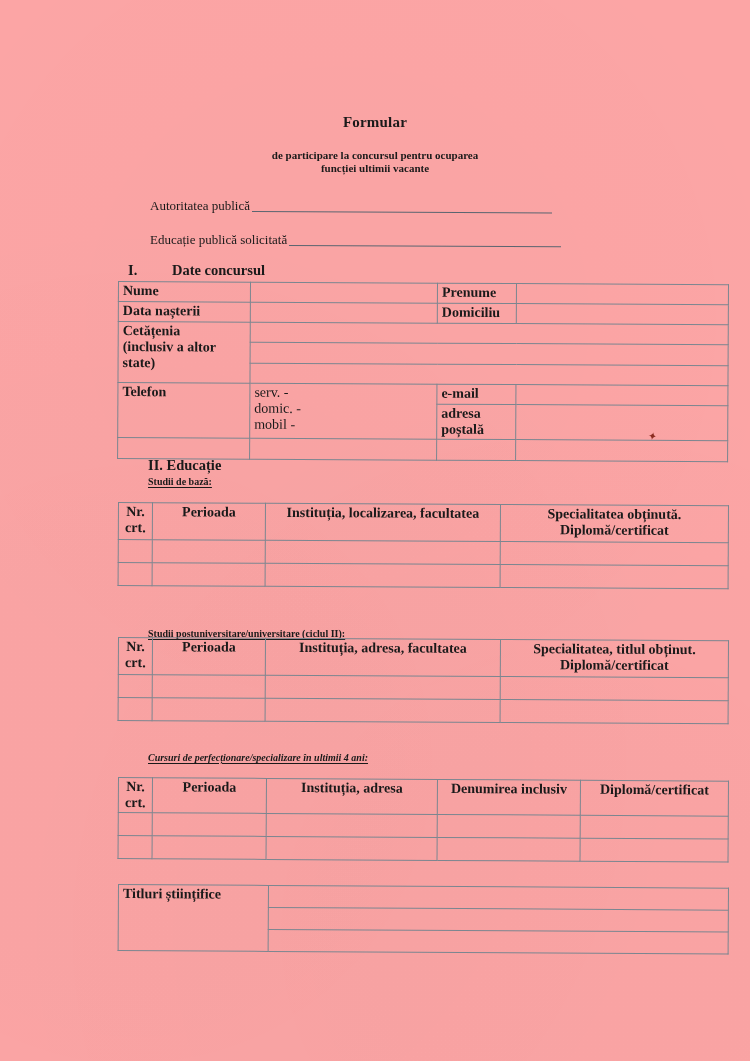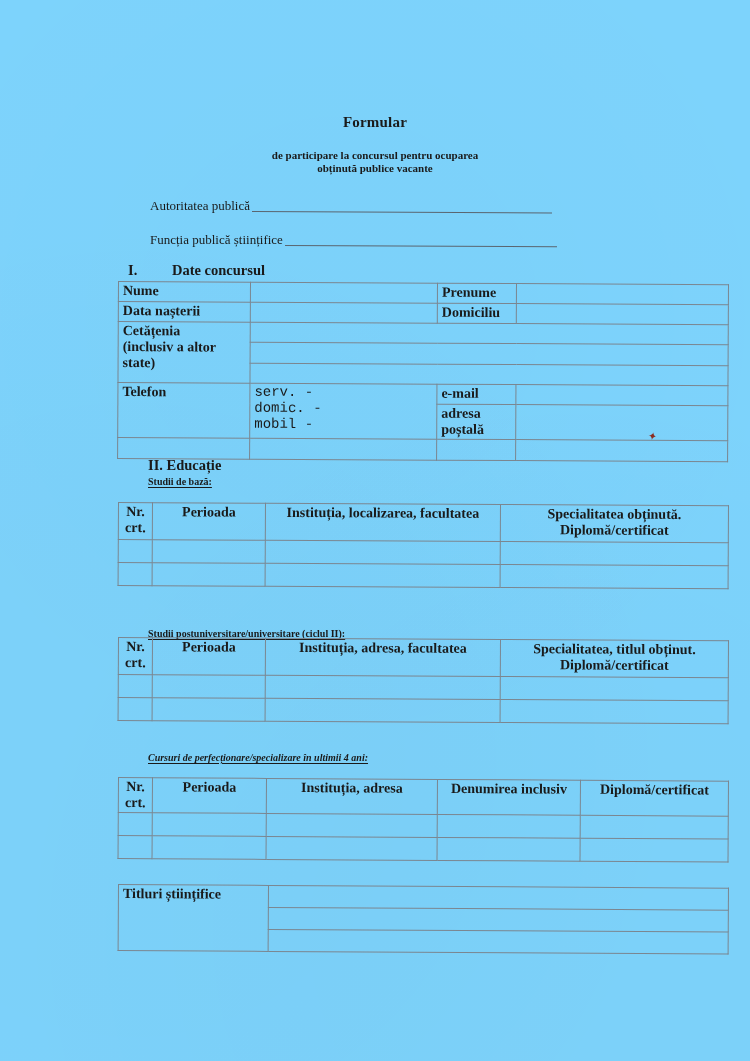--- a/index.html
+++ b/index.html
@@ -12,21 +12,21 @@
     height: 1061px;
     position: relative;
     font-family: "Liberation Serif", "DejaVu Serif", serif;
     color: #1a1a1a;
     overflow: hidden;
   }
 
   .page {
     position: absolute;
     inset: 0;
-    background: #7dd3fc;
+    background: #fca5a5;
   }
 
   
   .scan-noise {
     position: absolute;
     inset: 0;
     pointer-events: none;
     background:
       radial-gradient(circle at 18% 72%, rgba(0,0,0,0.012) 0 22%, rgba(0,0,0,0) 60%),
       radial-gradient(circle at 76% 88%, rgba(0,0,0,0.010) 0 18%, rgba(0,0,0,0) 55%),
@@ -99,21 +99,21 @@
     height: 17px;
   }
   td.lbl { font-weight: bold; }
   td.hdr {
     font-weight: bold;
     text-align: center;
     vertical-align: top;
     line-height: 1.15;
   }
   td.blank { }
-  .tel-lines { line-height: 1.42; font-weight: normal; font-family: Liberation Mono, monospace; }
+  .tel-lines { line-height: 1.42; font-weight: normal; }
 
   
   .skew-a { transform: rotate(0.30deg); transform-origin: left top; }
   .skew-b { transform: rotate(0.34deg); transform-origin: left top; }
 
   .redmark {
     position: absolute;
     color: #8c2d22;
     font-size: 11px;
     transform: rotate(12deg);
@@ -122,30 +122,30 @@
 </head>
 <body>
 
 <div class="page">
   <div class="scan-noise"></div>
 
   <div class="doc-title">Formular</div>
 
   <div class="doc-subtitle">
     <div>de participare la concursul pentru ocuparea</div>
-    <div>obținută publice vacante</div>
+    <div>funcției ultimii vacante</div>
   </div>
 
   <div class="field-row" style="left:150px; top:198px;">
     <span class="field-label">Autoritatea publică</span>
     <span class="field-rule" style="width:300px;"></span>
   </div>
 
   <div class="field-row" style="left:150px; top:232px;">
-    <span class="field-label">Funcția publică științifice</span>
+    <span class="field-label">Educație publică solicitată</span>
     <span class="field-rule" style="width:272px;"></span>
   </div>
 
   <div class="sec-heading" style="left:128px; top:262px;">
     <span class="numeral">I.</span><span>Date concursul</span>
   </div>
 
   <table class="form-tbl skew-a" style="left:118px; top:281px; width:610px;">
     <colgroup>
       <col style="width:132px;">

